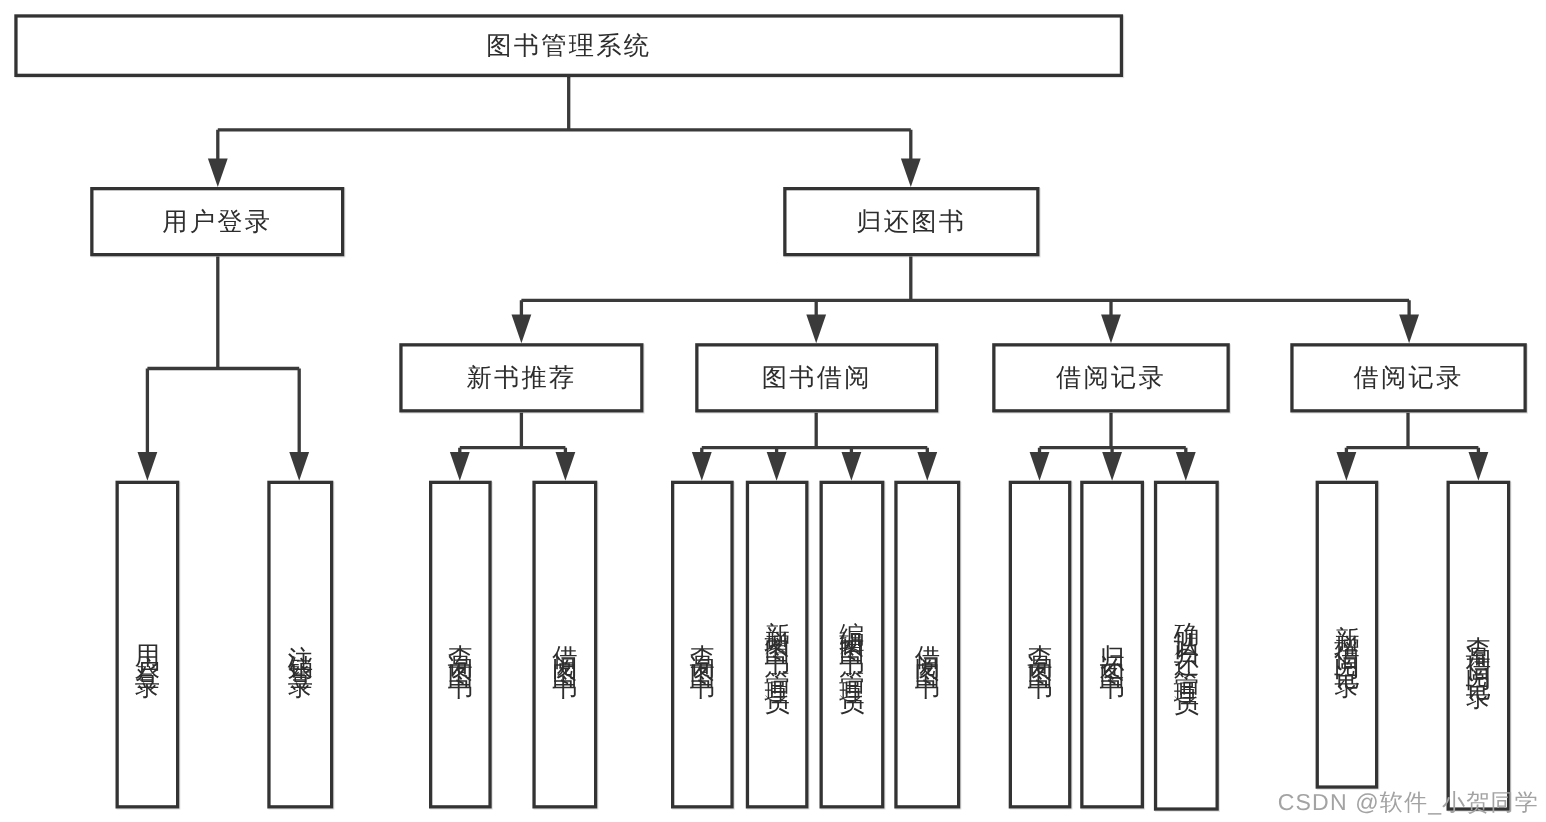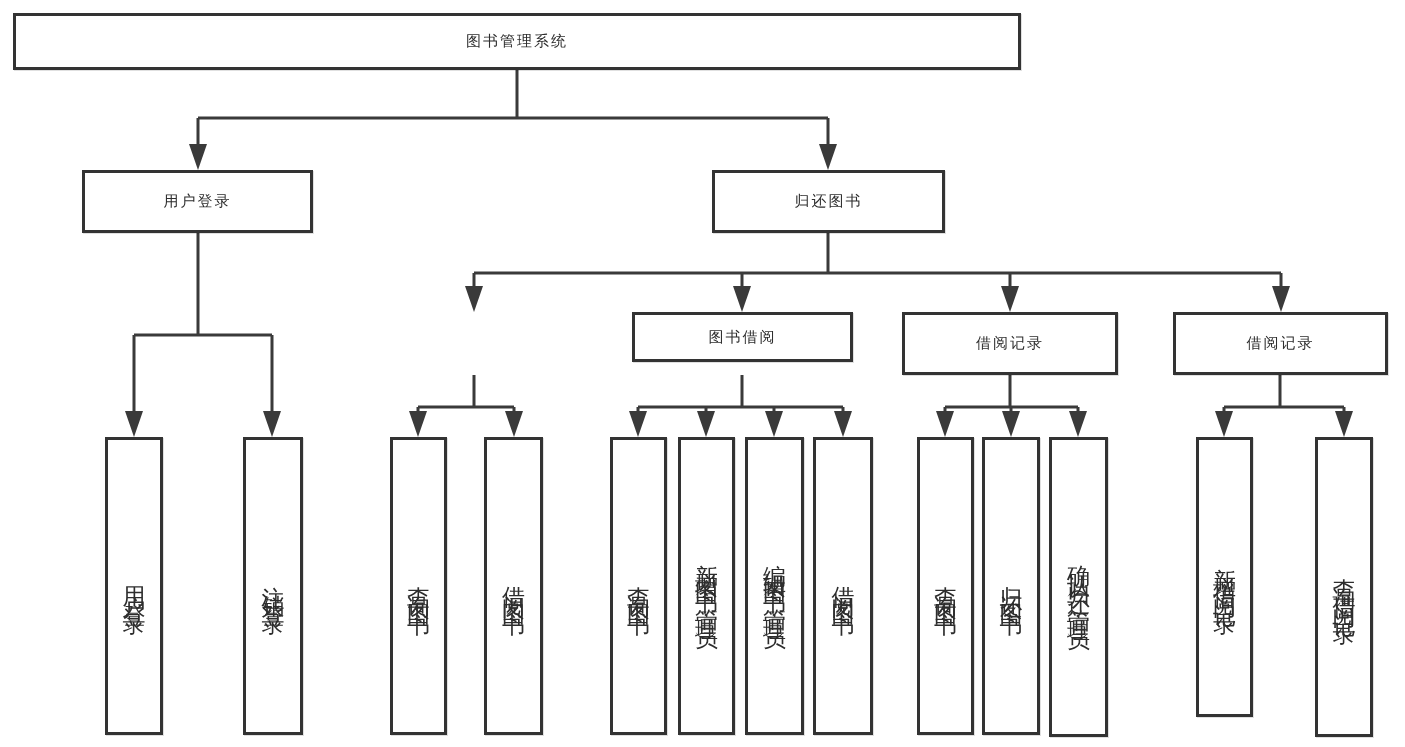--- a/index.html
+++ b/index.html
@@ -21,21 +21,21 @@
     box-sizing: border-box;
     border: 3px solid #333333;
     background: #ffffff;
     color: #2d2d2d;
     display: flex;
     align-items: center;
     justify-content: center;
     box-shadow: 1px 1px 0 rgba(0,0,0,0.12);
   }
   .box.h span {
-    font-size: 15px;
+    font-size: 23px;
     letter-spacing: 2px;
     white-space: nowrap;
   }
   .box.v .vtext {
     writing-mode: vertical-rl;
     text-orientation: mixed;
     font-size: 23px;
     line-height: 1;
     letter-spacing: 9px;
   }
@@ -92,21 +92,24 @@
     <span>图书管理系统</span>
   </div>
 
   <div class="box h" style="left:82px;top:170px;width:231px;height:63px">
     <span>用户登录</span>
   </div>
   <div class="box h" style="left:712px;top:170px;width:233px;height:63px">
     <span>归还图书</span>
   </div>
 
-  <div class="box h" style="left:632px;top:312px;width:221px;height:50px">
+  <div class="box h" style="left:363px;top:312px;width:222px;height:63px">
+    <span>新书推荐</span>
+  </div>
+  <div class="box h" style="left:632px;top:312px;width:221px;height:63px">
     <span>图书借阅</span>
   </div>
   <div class="box h" style="left:902px;top:312px;width:216px;height:63px">
     <span>借阅记录</span>
   </div>
   <div class="box h" style="left:1173px;top:312px;width:215px;height:63px">
     <span>借阅记录</span>
   </div>
 
   <div class="box v" style="left:105px;top:437px;width:58px;height:298px">
@@ -146,14 +149,15 @@
     <span class="vtext">确认归还（管理员）</span>
   </div>
 
   <div class="box v" style="left:1196px;top:437px;width:57px;height:280px">
     <span class="vtext">新增借阅记录</span>
   </div>
   <div class="box v" style="left:1315px;top:437px;width:58px;height:300px">
     <span class="vtext">查询借阅记录</span>
   </div>
 
+  <div class="watermark">CSDN @软件_小贺同学</div>
 
 </div>
 
 </body></html>

